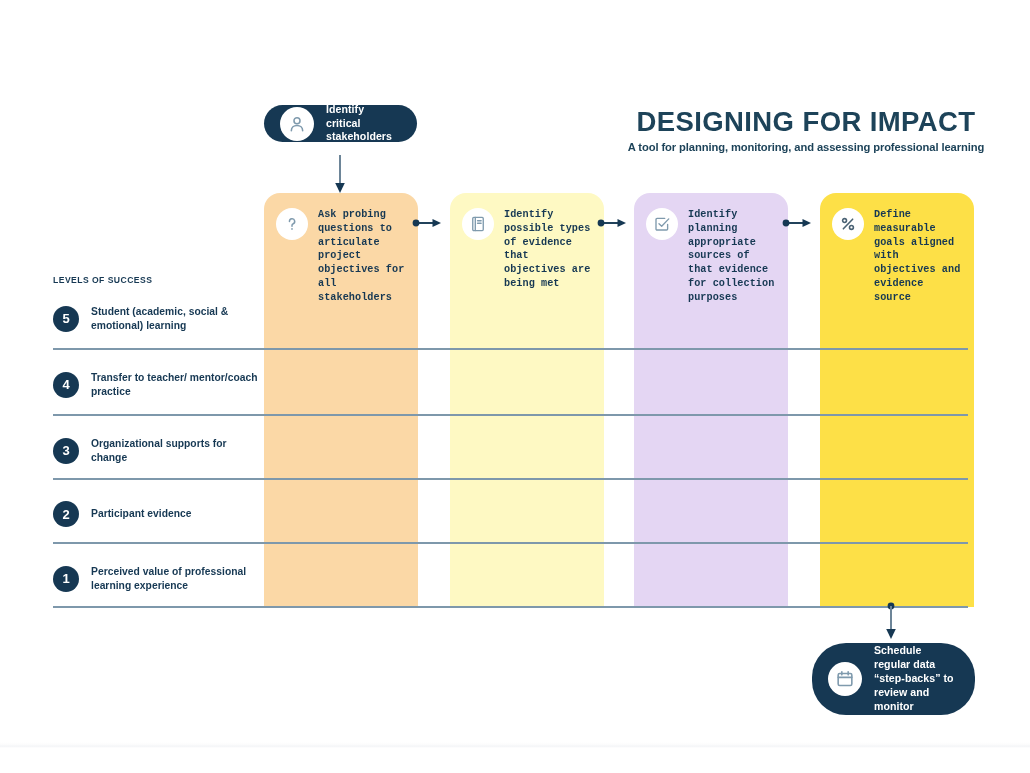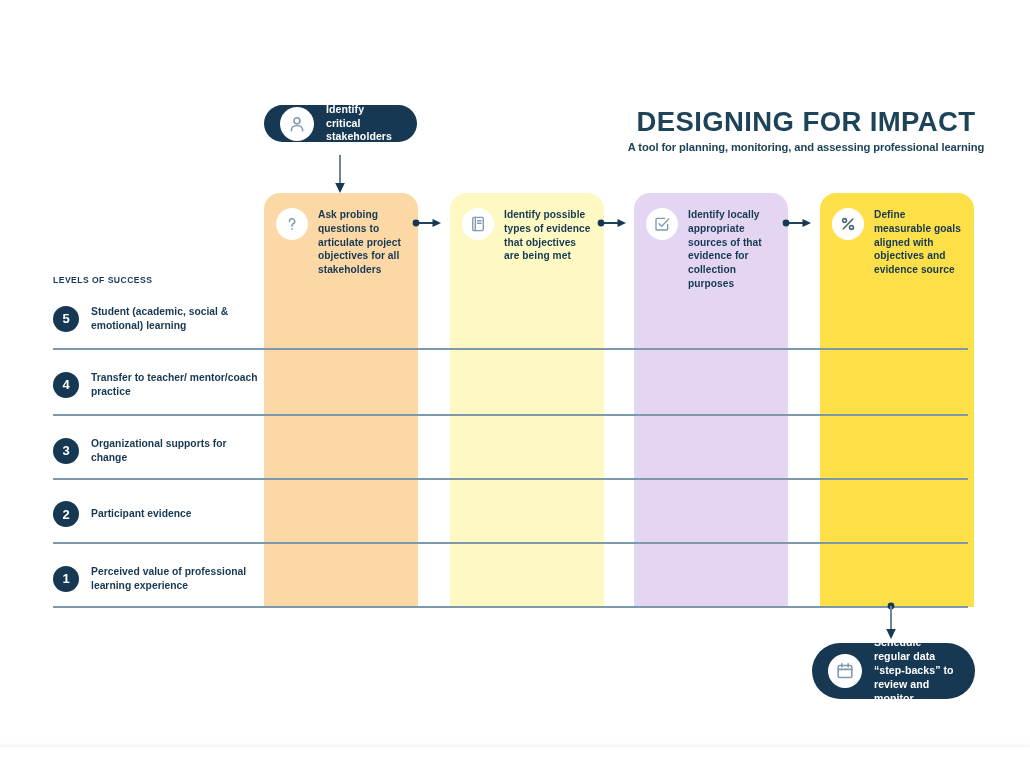--- a/index.html
+++ b/index.html
@@ -76,21 +76,21 @@
   }
   .callout .callout-text {
     font-size: 10.6px;
     font-weight: bold;
     line-height: 1.32;
     color: #ffffff;
     letter-spacing: 0.05px;
   }
 
   #callout-top    { left: 264px; top: 105px;  width: 153px; height: 37px; }
-  #callout-bottom { left: 812px; top: 643px;  width: 163px; height: 56px; }
+  #callout-bottom { left: 812px; top: 643px;  width: 163px; height: 72px; }
 
   
   .stage-col {
     position: absolute;
     top: 193px;
     width: 154px;
     height: 414px;
     border-top-left-radius: 16px;
     border-top-right-radius: 16px;
     padding: 14px 12px 0 12px;
@@ -116,20 +116,21 @@
     margin-right: 10px;
     margin-top: 1px;
   }
   .stage-text {
     font-size: 10.2px;
     font-weight: bold;
     line-height: 1.35;
     color: #163853;
     letter-spacing: 0.05px;
     padding-top: 1px;
+    font-family: Liberation Mono, monospace;
   }
 
   
   .connector {
     position: absolute;
     top: 216px;
     width: 30px;
     height: 14px;
   }
   #conn-1 { left: 412px; }
@@ -276,21 +277,21 @@
   </div>
 
   <div class="stage-col" id="col-3">
     <div class="stage-head">
       <span class="circle-icon">
         <svg class="icon-svg" width="18" height="18" viewBox="0 0 24 24" fill="none" stroke="#7f9aad" stroke-width="1.8" stroke-linecap="round" stroke-linejoin="round">
           <path d="M19.5 12.6v6.0a1.4 1.4 0 0 1-1.4 1.4H5.4A1.4 1.4 0 0 1 4 18.6V5.9a1.4 1.4 0 0 1 1.4-1.4h10.2"></path>
           <path d="M8 11.6l3.6 3.4L21 5.2"></path>
         </svg>
       </span>
-      <span class="stage-text">Identify locally appropriate sources of that evidence for collection purposes</span>
+      <span class="stage-text">Identify planning appropriate sources of that evidence for collection purposes</span>
     </div>
   </div>
 
   <div class="connector" id="conn-3">
     <svg class="icon-svg" width="30" height="14" viewBox="0 0 30 14">
       <circle cx="4" cy="7" r="3.4" fill="#163853"></circle>
       <line x1="5" y1="7" x2="22" y2="7" stroke="#163853" stroke-width="1.9"></line>
       <polygon points="29,7 20.5,3 20.5,11" fill="#163853"></polygon>
     </svg>
   </div>

